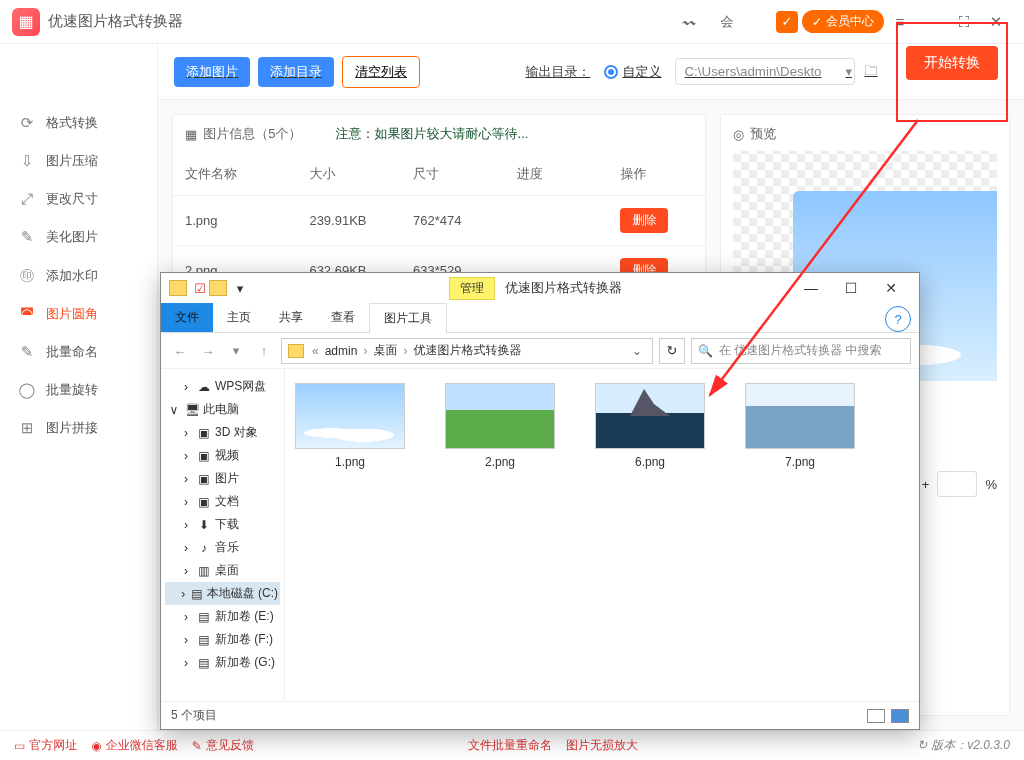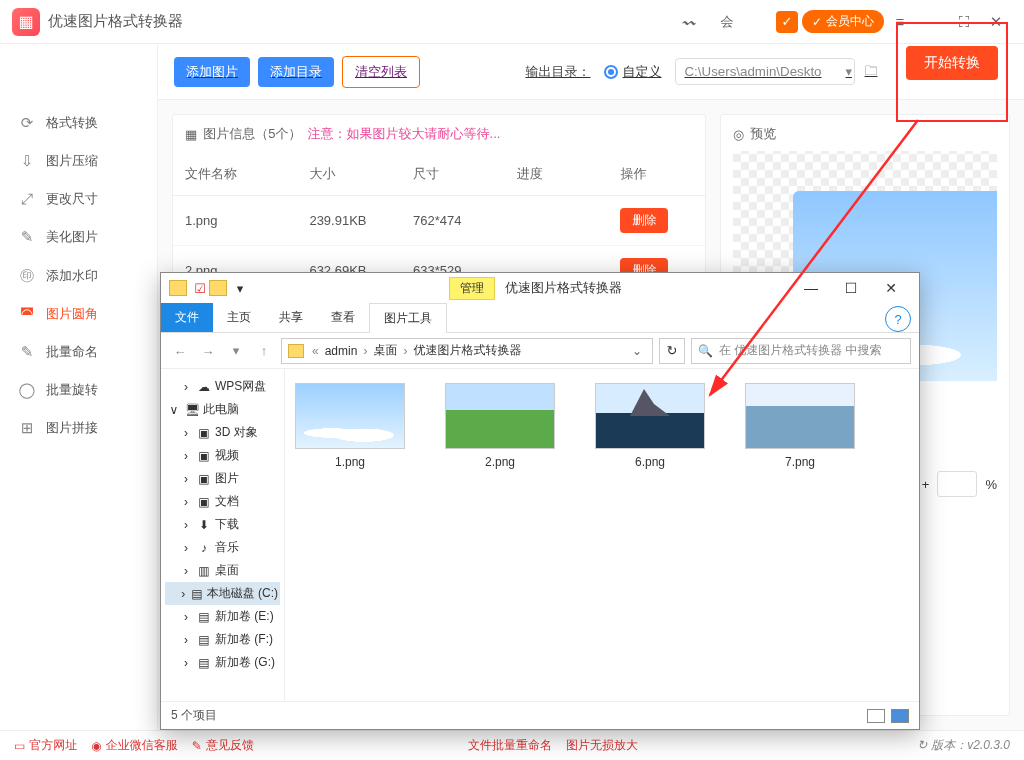--- a/index.html
+++ b/index.html
@@ -21,35 +21,35 @@
 .nav-item { display:flex; align-items:center; gap:10px; padding:10px 18px; color:#555; cursor:pointer;}
 .nav-item .ico { width:18px;text-align:center; font-size:15px; color:#888;}
 .nav-item.active { color:#ff4b1f; }
 .nav-item.active .ico { color:#ff4b1f; }
 
 
 .main { flex:1; display:flex; flex-direction:column; background:#fafafa;}
 .toolbar { height:56px; display:flex; align-items:center; padding:0 16px; gap:8px; background:#fff; border-bottom:1px solid #eee;text-decoration:underline;}
 .btn { border:none; border-radius:4px; padding:6px 12px; font-size:13px; cursor:pointer; color:#fff;}
 .btn-blue { background:#3a8bff;}
-.btn-orange-outline { background:#fff; color:#701a75; border:1px solid #ff6a00;}
+.btn-orange-outline { background:#fff; color:#000000; border:1px solid #ff6a00;}
 .btn-start { background:#ff4b1f; padding:8px 18px; font-size:14px;}
 .out-label { margin-left:auto; color:#444;}
 .radio { display:inline-flex; align-items:center; gap:4px; margin:0 6px;}
 .rcircle { width:14px;height:14px;border:2px solid #3a8bff;border-radius:50%;display:inline-block;position:relative;}
 .rcircle.on::after{content:"";position:absolute;inset:2px;background:#3a8bff;border-radius:50%;}
 .path-input { width:180px; padding:5px 8px; border:1px solid #ddd; border-radius:4px; color:#888;}
 .folder-ico { width:22px;height:22px;display:flex;align-items:center;justify-content:center;color:#666;}
 .start-wrap { border:2px solid #ff2a2a; padding:22px 8px 40px 8px; margin-left:6px; position:relative;}
 
 
 .content { flex:1; display:flex; gap:14px; padding:14px;}
 .list-panel { flex:1; background:#fff; border:1px solid #eee; border-radius:3px; display:flex;flex-direction:column;}
 .meta-row { display:flex;align-items:center;gap:6px;padding:10px 12px;color:#666;font-size:13px;}
-.meta-row .warn { color:#ec4899;}
+.meta-row .warn { color:#14532d;margin-left:28px;}
 .table-head, .table-row { display:grid; grid-template-columns: 1.2fr 1fr 1fr 1fr 0.7fr; padding:12px 12px; align-items:center;}
 .table-head { color:#666; border-bottom:1px solid #eee;}
 .table-row { border-bottom:1px solid #f5f5f5; font-size:13px; color:#555;}
 .prog { width:70px;height:10px;border-radius:6px;background:#2ecc71;}
 .del-btn { background:#ff4b1f;color:#fff;border:none;border-radius:4px;padding:4px 12px;font-size:12px;}
 
 .preview-panel { width:290px; background:#fff; border:1px solid #eee; border-radius:3px; padding:10px 12px;}
 .preview-head { display:flex;align-items:center;gap:6px;color:#666;margin-bottom:8px;}
 .checker { width:100%; height:230px; background:
  repeating-conic-gradient(#eee 0 25%,#fff 0 50%) 0/16px 16px; position:relative; display:flex;align-items:center;justify-content:center;}
@@ -70,21 +70,21 @@
 .exp-title .fldr { width:18px;height:16px;background:#ffd96a;border:1px solid #d9b23a;margin-right:4px;}
 .exp-title .smicon { width:18px;height:18px; display:flex;align-items:center;justify-content:center;}
 .exp-title .seg { padding:2px 10px; font-size:12px;}
 .exp-title .manage { background:#fff36b; border:1px solid #e0d34d; margin-left:200px;}
 .exp-title .tname { margin-left:10px;}
 .exp-title .spacer { flex:1;}
 .exp-title .wbtn { width:40px;height:28px;display:flex;align-items:center;justify-content:center;font-size:14px;}
 
 .exp-ribbon { height:30px; display:flex; align-items:flex-end; padding:0 0; border-bottom:1px solid #ddd; font-size:12px;}
 .rtab { padding:6px 14px;}
-.rtab.file { background:#1e88e5;color:#ffffff;}
+.rtab.file { background:#1e88e5;color:#0f172a;}
 .rtab.img { border:1px solid #ddd; border-bottom:none; background:#fff; position:relative; top:1px;}
 .rhelp { margin-left:auto; width:26px;height:26px;border:1px solid #1e88e5;border-radius:50%;color:#1e88e5;display:flex;align-items:center;justify-content:center;margin-right:8px;font-size:13px;}
 
 .exp-nav { height:36px; display:flex; align-items:center; padding:0 8px; gap:6px; border-bottom:1px solid #eee;}
 .nav-arrow { width:22px;height:22px;display:flex;align-items:center;justify-content:center;color:#888;}
 .crumb { flex:1; display:flex; align-items:center; border:1px solid #ccc; height:26px; padding:0 4px; font-size:12px;}
 .crumb .fldr { width:16px;height:14px;background:#ffd96a;border:1px solid #d9b23a;margin:0 6px 0 2px;}
 .crumb .seg-c { padding:0 4px;}
 .crumb .ch { color:#888; padding:0 2px;}
 .crumb .drop { margin-left:auto; padding:0 6px; color:#666;}

